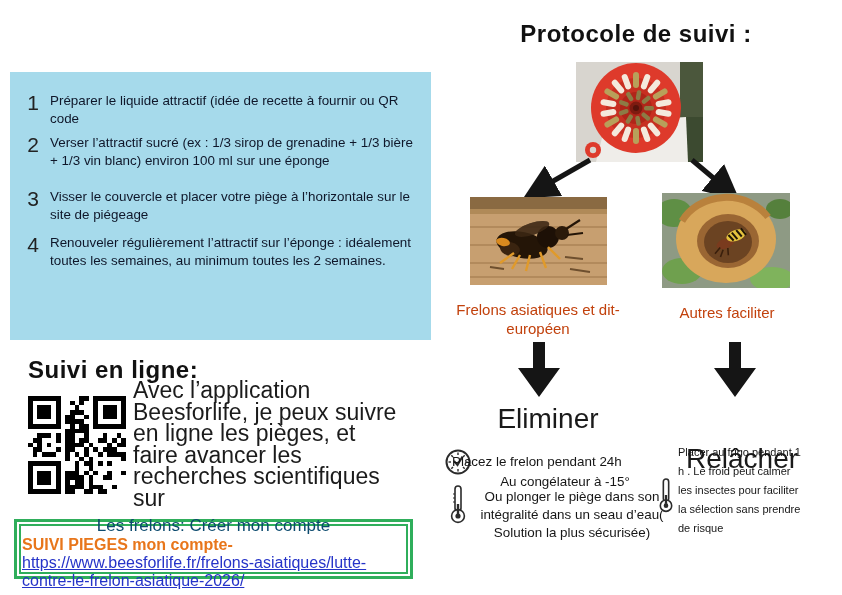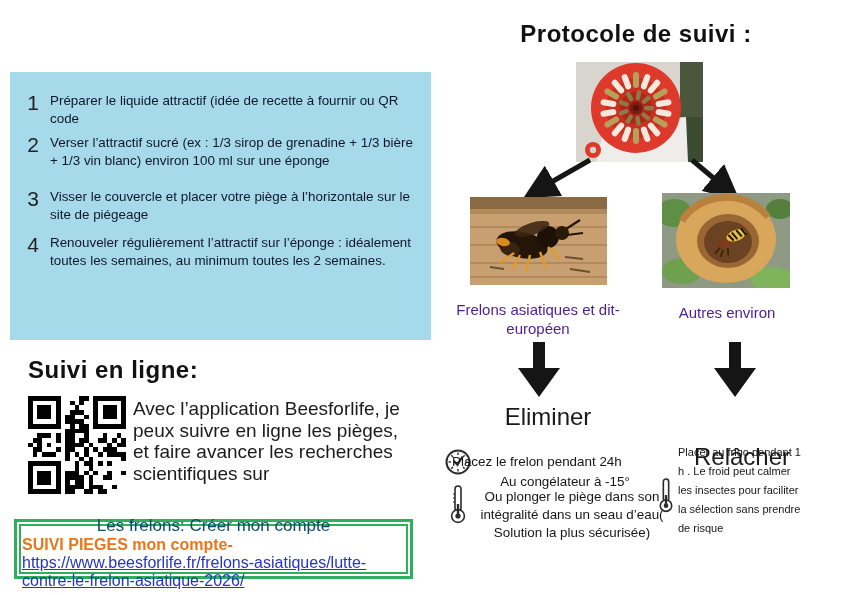--- a/index.html
+++ b/index.html
@@ -7,33 +7,33 @@
         font-family:"Liberation Sans",sans-serif;color:#1a1a1a;}
   .abs{position:absolute;}
   .h1{font-weight:bold;font-size:24px;letter-spacing:.5px;color:#111;}
   
   #blue-box{left:10px;top:72px;width:421px;height:268px;background:#A6DAEB;}
   .step{position:absolute;left:6px;width:404px;display:flex;}
   .step-num{width:34px;flex:0 0 34px;text-align:center;font-size:21px;color:#222;line-height:22px;}
   .step-text{font-size:13.4px;line-height:17.5px;color:#0f172a;}
   #online-title{left:28px;top:356px;}
   #qr-wrap{left:28px;top:396px;width:98px;height:98px;}
-  #online-para{left:133px;top:398px;width:272px;font-size:19px;line-height:21.5px;color:#1b1b1b;}
+  #online-para{left:133px;top:380px;width:272px;font-size:23px;line-height:21.5px;color:#1b1b1b;}
   #green-box{left:14px;top:519px;width:399px;height:60px;border:3px solid #2FAE5B;
              box-shadow:inset 0 0 0 2px #fff, inset 0 0 0 4px #2FAE5B;box-sizing:border-box;background:transparent;}
   #green-caption{left:14px;top:512px;width:399px;text-align:center;font-size:17px;line-height:27px;
                  color:#0c4a6e;z-index:2;}
   #link-line{left:22px;top:536px;width:368px;font-size:16px;line-height:18px;z-index:3;}
   #link-line .orange{color:#E8761B;font-weight:bold;}
   #link-line a{color:#2533C8;text-decoration:underline;overflow-wrap:anywhere;}
   
   #proto-title{left:430px;top:20px;width:412px;text-align:center;}
   .photo{position:absolute;overflow:hidden;}
-  .caption{position:absolute;text-align:center;font-size:15px;line-height:19px;color:#4c1d95;}
-  .action{position:absolute;font-size:24px;color:#1a1a1a;text-align:center;}
+  .caption{position:absolute;text-align:center;font-size:15px;line-height:19px;color:#c2410c;}
+  .action{position:absolute;font-size:28px;color:#1a1a1a;text-align:center;}
   .detail{position:absolute;font-size:13.4px;line-height:18px;color:#161616;}
   .iconbox{position:absolute;}
   svg{display:block;}
 </style>
 </head>
 <body>
 
 <div id="page">
 
 
@@ -296,21 +296,21 @@
       <g transform="rotate(-20 70 46)">
         <ellipse cx="62" cy="48" rx="9" ry="5" fill="#7A3B1E"></ellipse>
         <ellipse cx="75" cy="44" rx="10" ry="5.5" fill="#E4C23E"></ellipse>
         <path d="M68 41 l3 7 M72 40 l3 8 M77 39 l3 8 M82 39 l2.5 8" stroke="#201505" stroke-width="2"></path>
         <path d="M56 50 l-7 4 M58 53 l-5 6 M63 53 l-2 7" stroke="#3A1F0C" stroke-width="1.6"></path>
       </g>
     </svg>
   </div>
 
   <div class="caption" style="left:452px;top:300px;width:172px;">Frelons asiatiques et dit-européen</div>
-  <div class="caption" style="left:658px;top:303px;width:138px;">Autres environ</div>
+  <div class="caption" style="left:658px;top:303px;width:138px;">Autres faciliter</div>
 
   <svg class="abs" style="left:516px;top:342px;" width="46" height="56" viewBox="0 0 46 56">
     <polygon points="17,0 29,0 29,26 44,26 23,55 2,26 17,26" fill="#151515"></polygon>
   </svg>
   <svg class="abs" style="left:712px;top:342px;" width="46" height="56" viewBox="0 0 46 56">
     <polygon points="17,0 29,0 29,26 44,26 23,55 2,26 17,26" fill="#151515"></polygon>
   </svg>
 
   <div class="action" style="left:452px;top:403px;width:192px;">Eliminer</div>
   <div class="action" style="left:648px;top:403px;width:188px;margin-top:40px;">Relâcher</div>

